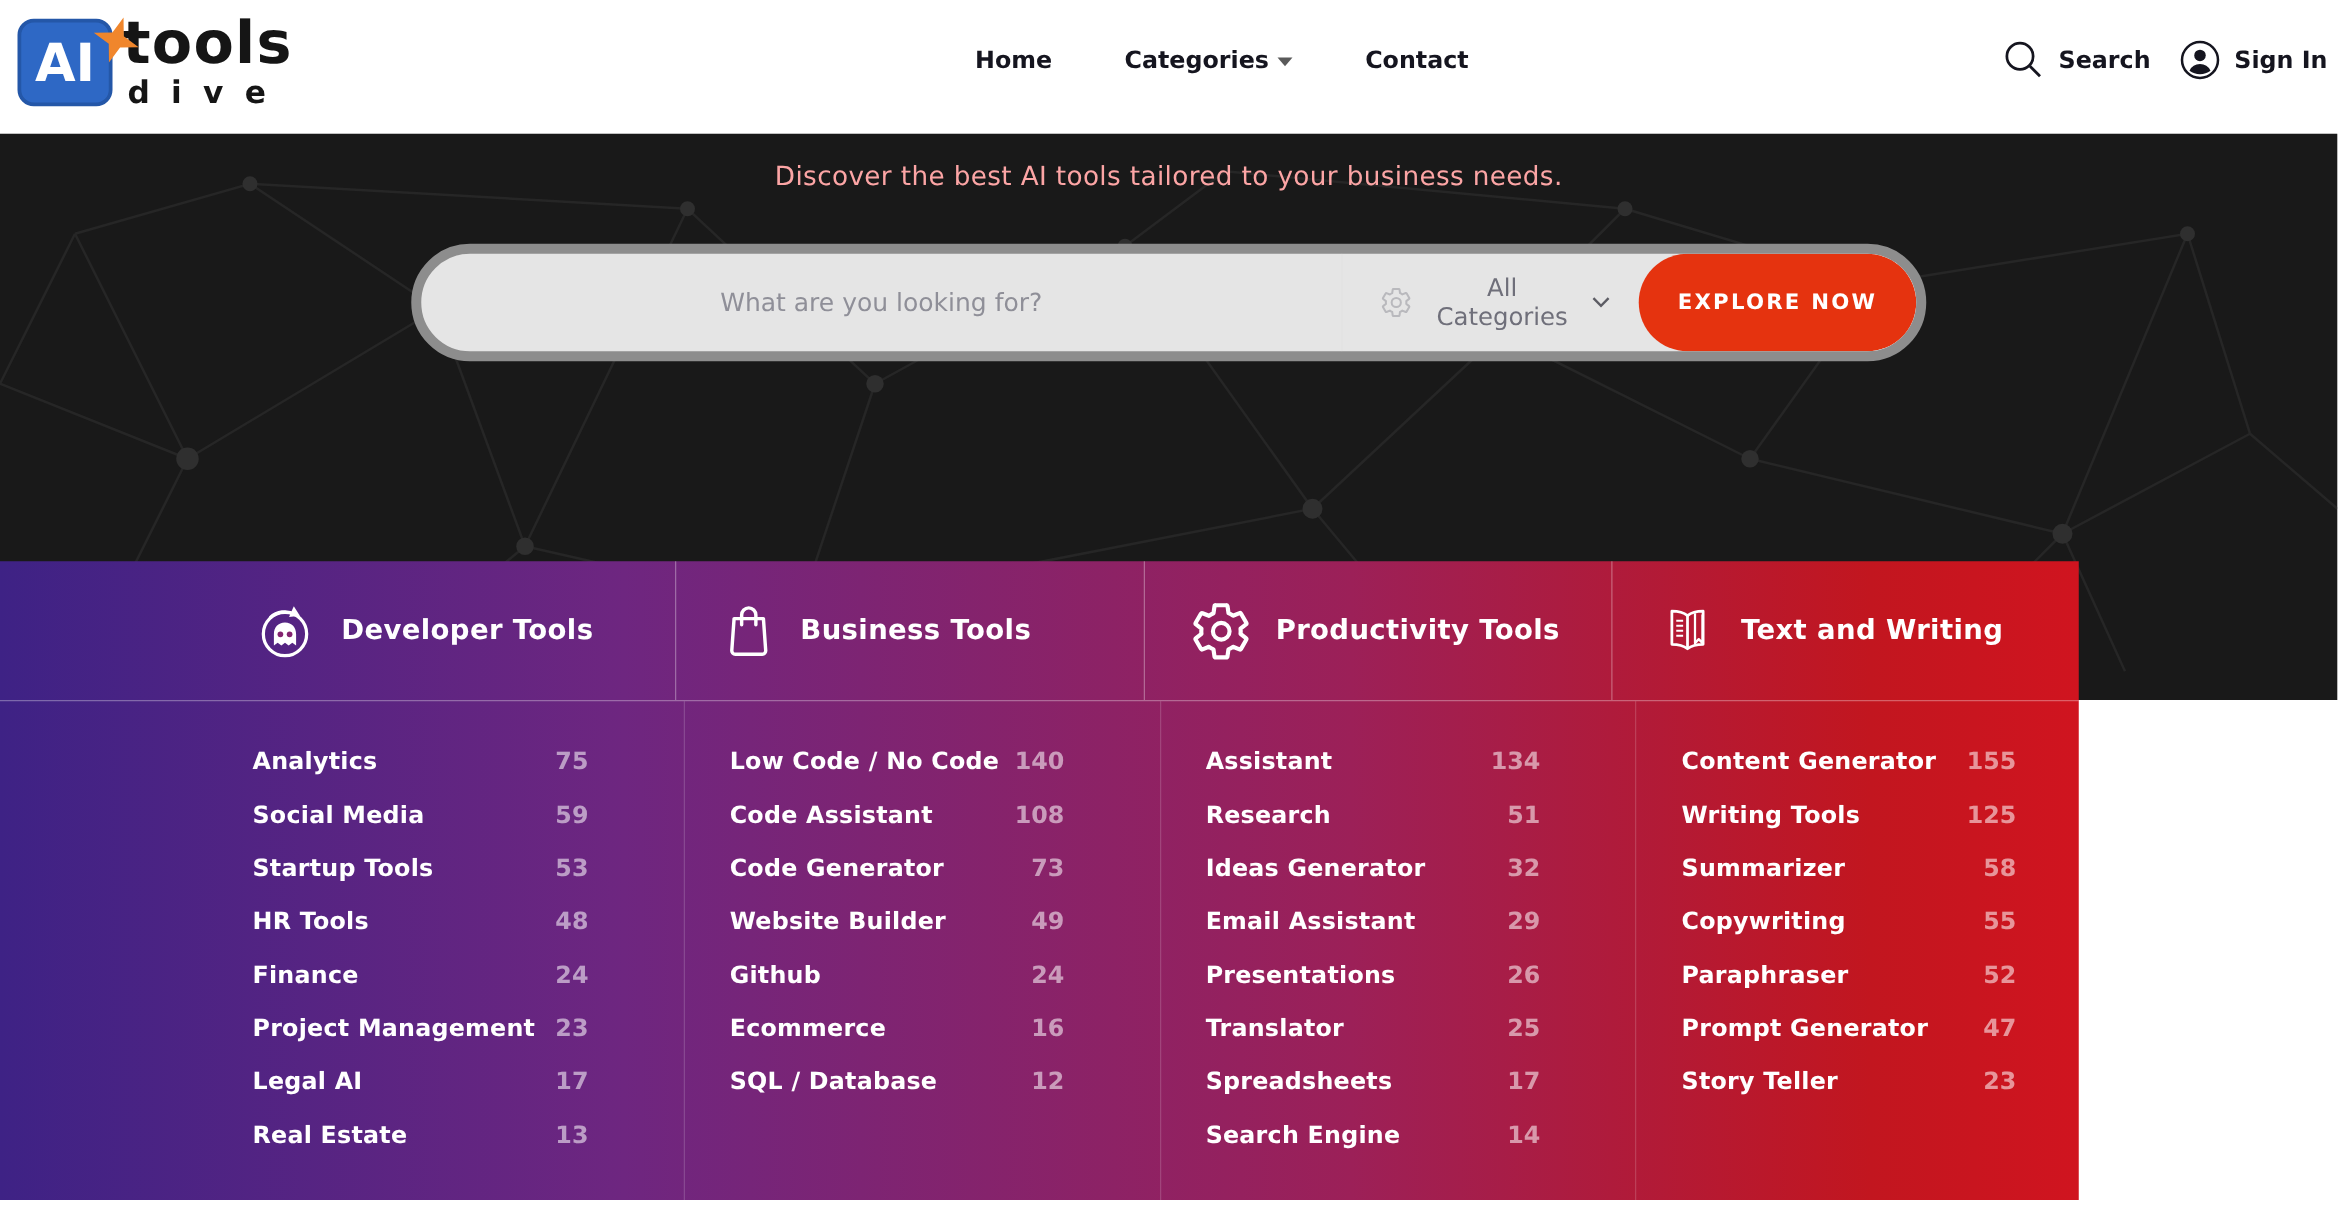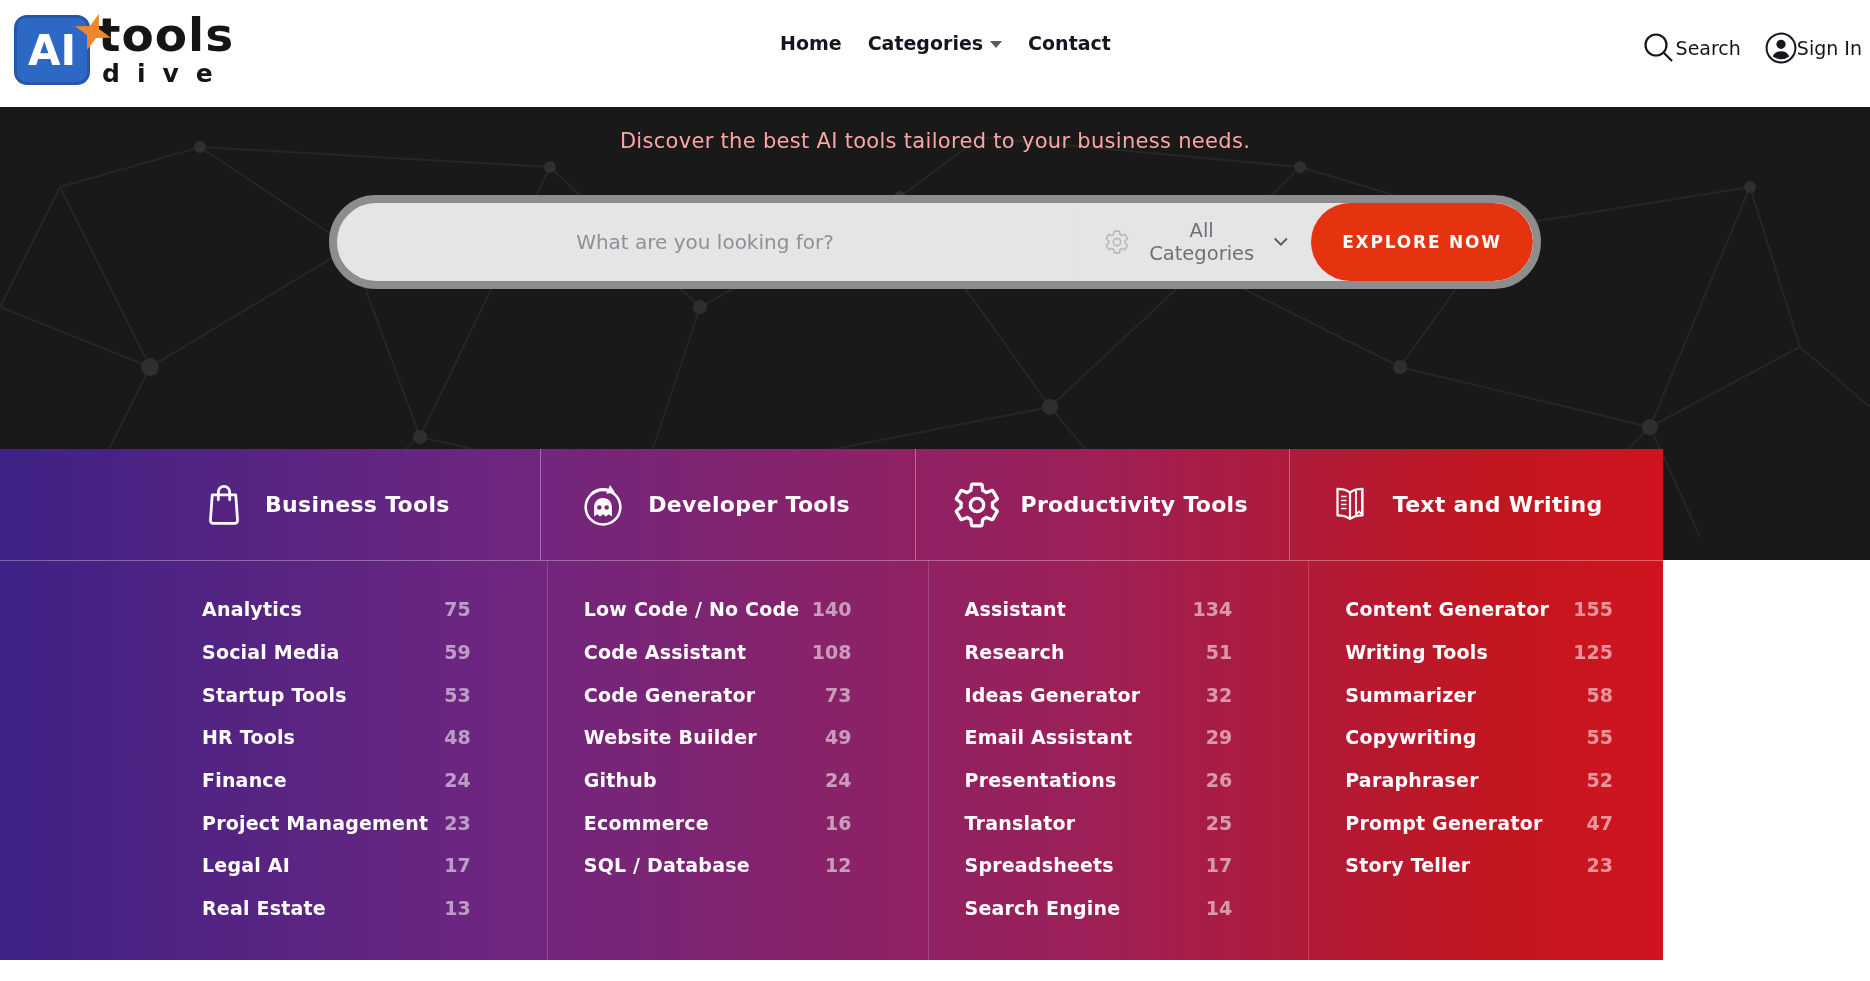--- a/index.html
+++ b/index.html
@@ -12,30 +12,30 @@
   .logo { display:flex; align-items:flex-start; gap:8px; position:relative; }
   .logo-box { position:relative; width:76px; height:70px; background:#2e68c5;
     border:3px solid #2457a8; border-radius:13px; display:flex; align-items:center;
     justify-content:center; color:#fff; font-size:42px; font-weight:bold; margin-top:8px; }
   .logo-star { position:absolute; top:-6px; left:56px; width:40px; height:40px; z-index:3; }
   .logo-text { display:flex; flex-direction:column; margin-top:6px; }
   .logo-word { font-size:47px; font-weight:bold; color:#151515; line-height:0.95; letter-spacing:1px; }
   .logo-sub  { font-size:25px; font-weight:bold; color:#151515; letter-spacing:17px; margin-top:1px; margin-left:4px; }
 
   .main-nav { position:absolute; left:780px; top:0; height:95px; display:flex;
-    align-items:flex-start; gap:26px;margin-top:32px; }
+    align-items:center; gap:58px; }
   .nav-item { font-size:19px; font-weight:bold; color:#15151f; cursor:pointer;
     display:flex; align-items:center; gap:7px; }
   .caret-down { width:0; height:0; border-left:6px solid transparent;
     border-right:6px solid transparent; border-top:7px solid #5a5a5a; margin-top:3px; }
 
   .header-right { position:absolute; right:8px; top:0; height:95px; display:flex;
     align-items:center; gap:24px; }
-  .hdr-action { display:flex; align-items:center; font-size:19px;
-    font-weight:normal; color:#15151f; cursor:pointer; }
+  .hdr-action { display:flex; align-items:center; gap:11px; font-size:19px;
+    font-weight:bold; color:#15151f; cursor:pointer; }
   .submit-btn { margin-left:4px; background:#e8391a; color:#fff; border:none;
     border-radius:24px; height:46px; padding:0 29px; font-size:14.5px; font-weight:bold;
     letter-spacing:1.2px; cursor:pointer; font-family:inherit; }
 
   
   .hero { position:relative; height:453px; background:#191919; overflow:hidden; }
   .hero-bg { position:absolute; inset:0; width:100%; height:100%; }
   .hero-content { position:relative; z-index:1; text-align:center; }
   .hero-title { padding-top:48px; font-size:52px; font-weight:bold; color:#fff;
     letter-spacing:1px; line-height:1.1; }
@@ -165,40 +165,40 @@
       </div>
       <button class="explore-btn">EXPLORE NOW</button>
     </div>
   </div>
 </section>
 
 <section class="category-panel">
   <div class="panel-row panel-head">
 
     <div class="head-cell">
-      <svg width="44" height="48" viewBox="0 0 24 26">
-        <path d="M5.6 7.5h12.8l1 13.9a1.5 1.5 0 0 1-1.5 1.6H6.1a1.5 1.5 0 0 1-1.5-1.6l1-13.9z" fill="none" stroke="#fff" stroke-width="1.5" stroke-linejoin="round"></path>
-        <path d="M8.9 10.2V5.9a3.1 3.1 0 0 1 6.2 0v4.3" fill="none" stroke="#fff" stroke-width="1.5" stroke-linecap="round"></path>
-      </svg>
-      <span class="head-label">Business Tools</span>
-    </div>
-
-    <div class="head-cell">
       <svg width="52" height="52" viewBox="0 0 48 48">
         <circle cx="24" cy="26" r="16" fill="none" stroke="#fff" stroke-width="2.4"></circle>
         <path d="M13 14 a16 16 0 0 1 18.5 -2.5" fill="none" stroke="#fff" stroke-width="2.4"></path>
         <path d="M30.5 5.5 l4.5 7 -8 1 z" fill="#fff"></path>
         <path d="M24 17.5c-5.1 0-8.2 3.7-8.2 8.7v8.3l2.8-2 2.7 2 2.7-2 2.7 2 2.7-2 2.8 2v-8.3c0-5-3.1-8.7-8.2-8.7z" fill="#fff"></path>
         <circle cx="20.6" cy="26.3" r="2.1" fill="#83236f"></circle>
         <circle cx="27.4" cy="26.3" r="2.1" fill="#83236f"></circle>
       </svg>
       <span class="head-label">Developer Tools</span>
     </div>
 
     <div class="head-cell">
+      <svg width="44" height="48" viewBox="0 0 24 26">
+        <path d="M5.6 7.5h12.8l1 13.9a1.5 1.5 0 0 1-1.5 1.6H6.1a1.5 1.5 0 0 1-1.5-1.6l1-13.9z" fill="none" stroke="#fff" stroke-width="1.5" stroke-linejoin="round"></path>
+        <path d="M8.9 10.2V5.9a3.1 3.1 0 0 1 6.2 0v4.3" fill="none" stroke="#fff" stroke-width="1.5" stroke-linecap="round"></path>
+      </svg>
+      <span class="head-label">Business Tools</span>
+    </div>
+
+    <div class="head-cell">
       <svg width="50" height="50" viewBox="0 0 24 24">
         <circle cx="12" cy="12" r="3.2" fill="none" stroke="#fff" stroke-width="1.6"></circle>
         <path d="M19.4 13c.04-.33.06-.66.06-1s-.02-.67-.06-1l2.1-1.65a.5.5 0 0 0 .12-.64l-2-3.46a.5.5 0 0 0-.61-.22l-2.49 1a7.3 7.3 0 0 0-1.73-1l-.38-2.65A.5.5 0 0 0 13.9 2h-4a.5.5 0 0 0-.5.42l-.38 2.65c-.63.26-1.2.6-1.73 1l-2.49-1a.5.5 0 0 0-.61.22l-2 3.46a.5.5 0 0 0 .12.64L4.4 11c-.04.33-.06.66-.06 1s.02.67.06 1l-2.1 1.65a.5.5 0 0 0-.12.64l2 3.46c.13.22.39.31.61.22l2.49-1c.53.4 1.1.74 1.73 1l.38 2.65c.04.24.25.42.5.42h4c.25 0 .46-.18.5-.42l.38-2.65c.63-.26 1.2-.6 1.73-1l2.49 1c.22.09.48 0 .61-.22l2-3.46a.5.5 0 0 0-.12-.64L19.4 13z" fill="none" stroke="#fff" stroke-width="1.6" stroke-linejoin="round"></path>
       </svg>
       <span class="head-label">Productivity Tools</span>
     </div>
 
     <div class="head-cell">
       <svg width="48" height="48" viewBox="0 0 48 48">
         <path d="M24 11.5c-3.2-2.6-7.3-3.6-12.5-3.6v26.5c5.2 0 9.3 1 12.5 3.6 3.2-2.6 7.3-3.6 12.5-3.6V7.9c-5.2 0-9.3 1-12.5 3.6z" fill="none" stroke="#fff" stroke-width="2.2" stroke-linejoin="round"></path>

